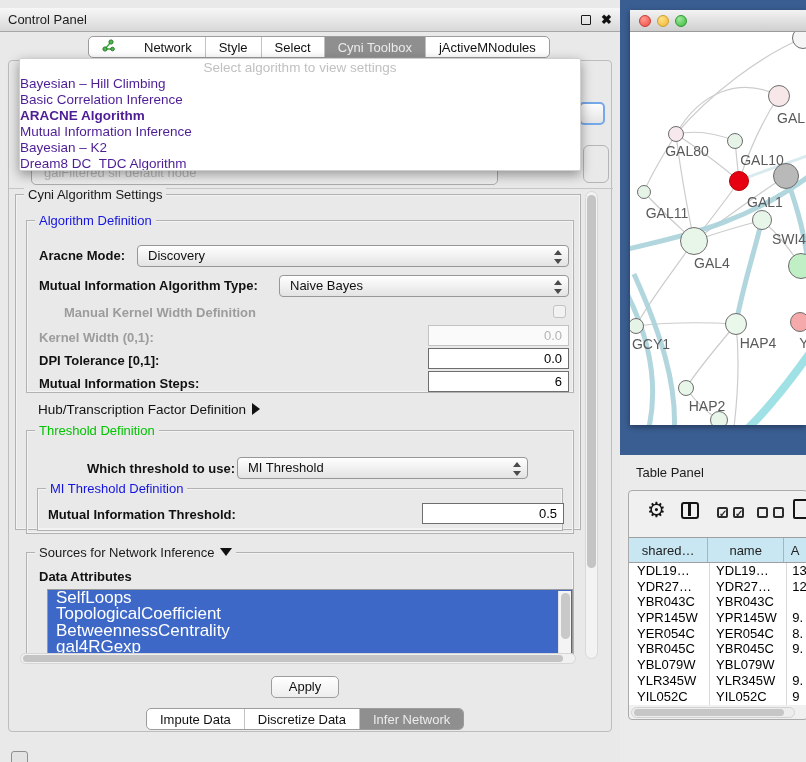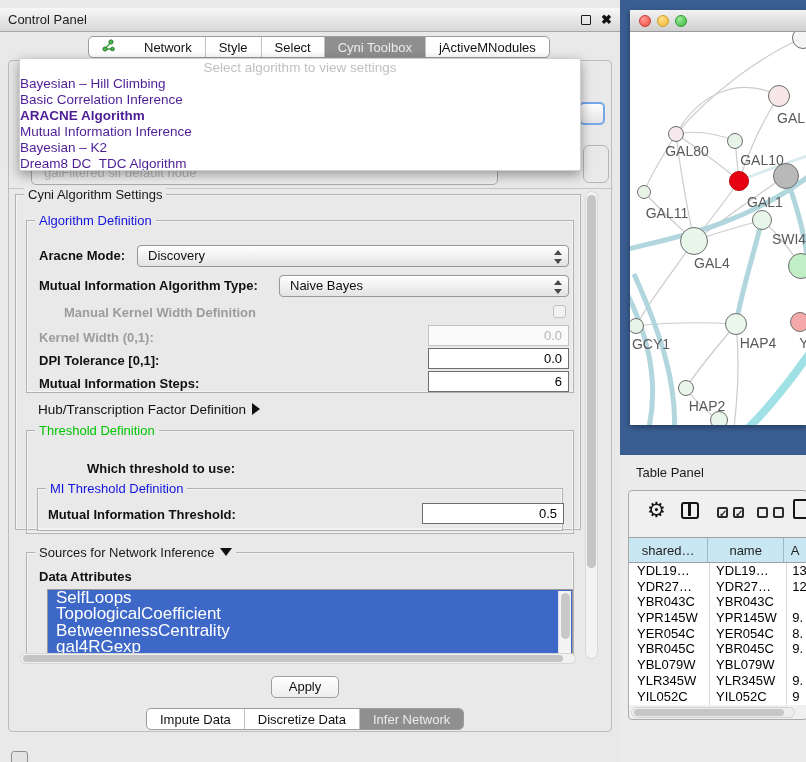--- a/index.html
+++ b/index.html
@@ -222,20 +222,24 @@
       </div>
 
       <div class="lbl plain" style="left:22px; top:207px; font-size:13.5px;">
         <span>Hub/Transcription Factor Definition</span><span class="tri-right"></span>
       </div>
 
       <div class="grp" style="left:10px; top:235px; width:548px; height:104px;">
         <div class="grp-label green">Threshold Definition</div>
 
         <div class="lbl" style="left:60px; top:30px;">Which threshold to use:</div>
+        <div class="combo" style="left:210px; top:26px; width:291px;">
+          <span>MI Threshold</span>
+          <span class="arrows"></span>
+        </div>
 
         <div class="grp" style="left:10px; top:57px; width:526px; height:43px;">
           <div class="grp-label blue">MI Threshold Definition</div>
           <div class="lbl" style="left:10px; top:18px;">Mutual Information Threshold:</div>
           <div class="field" style="left:384px; top:14px; width:142px;">0.5</div>
         </div>
       </div>
 
       <div class="grp" style="left:10px; top:357px; width:548px; height:109px; border-bottom:none;">
         <div class="grp-label">

